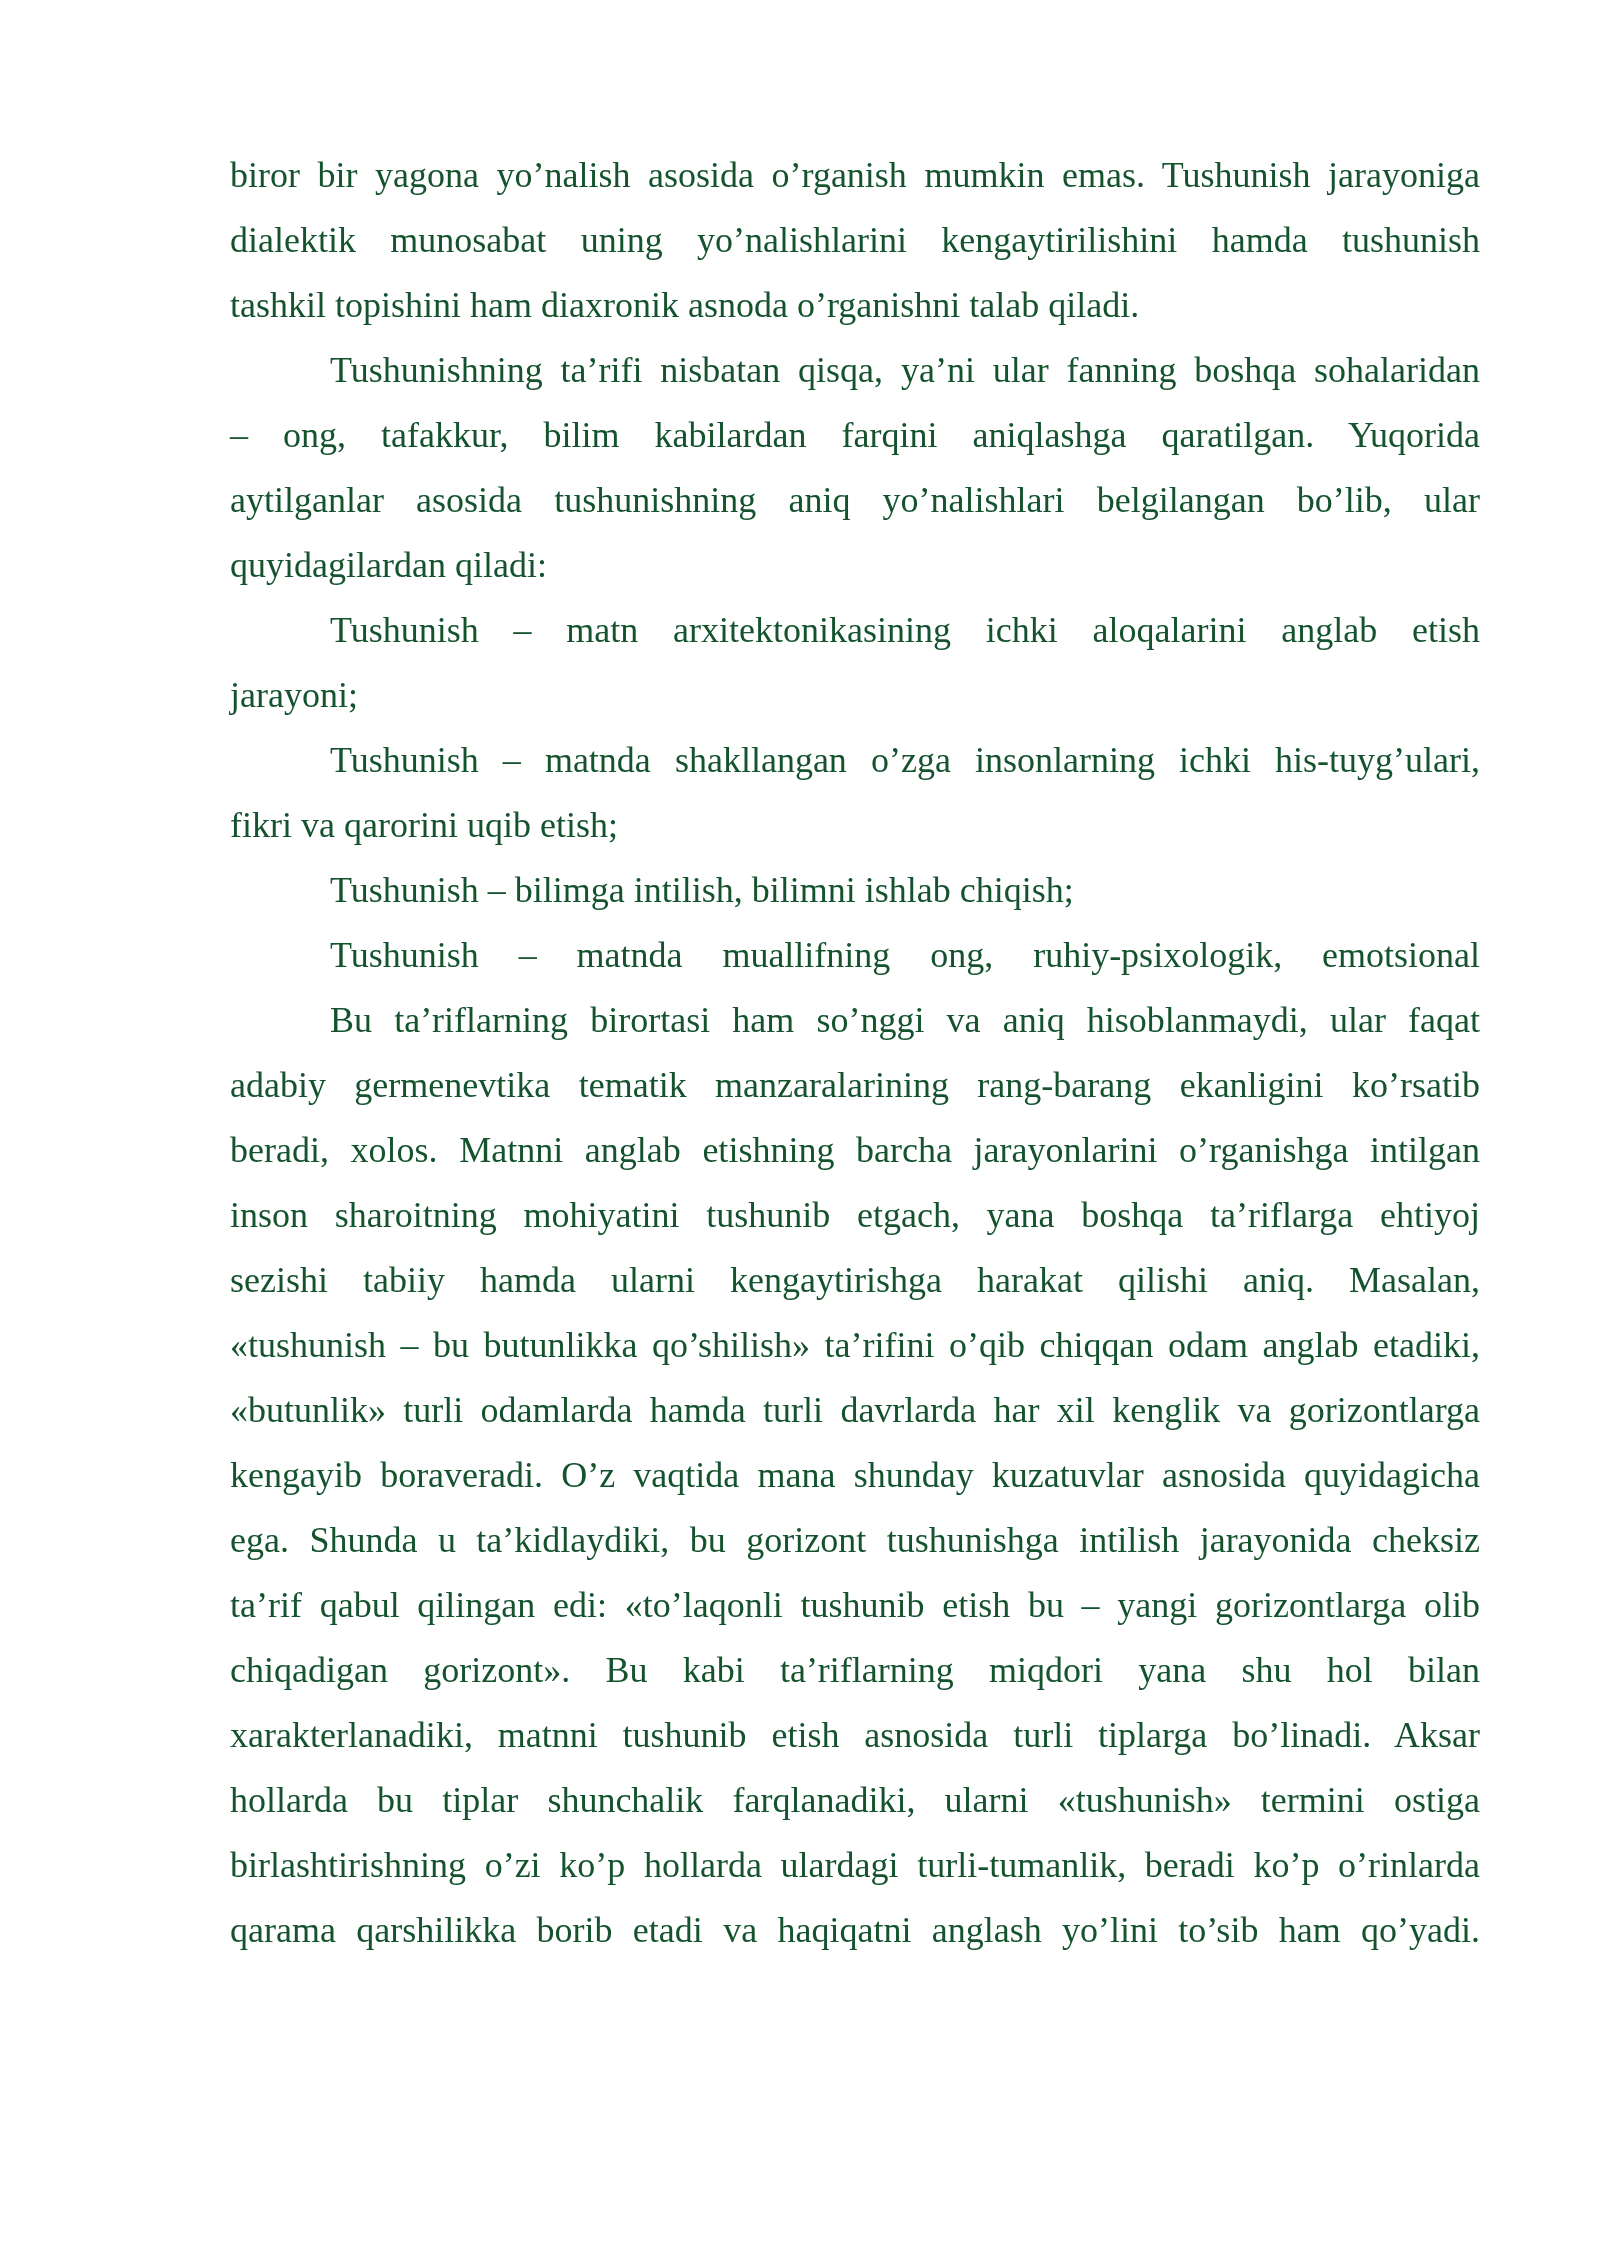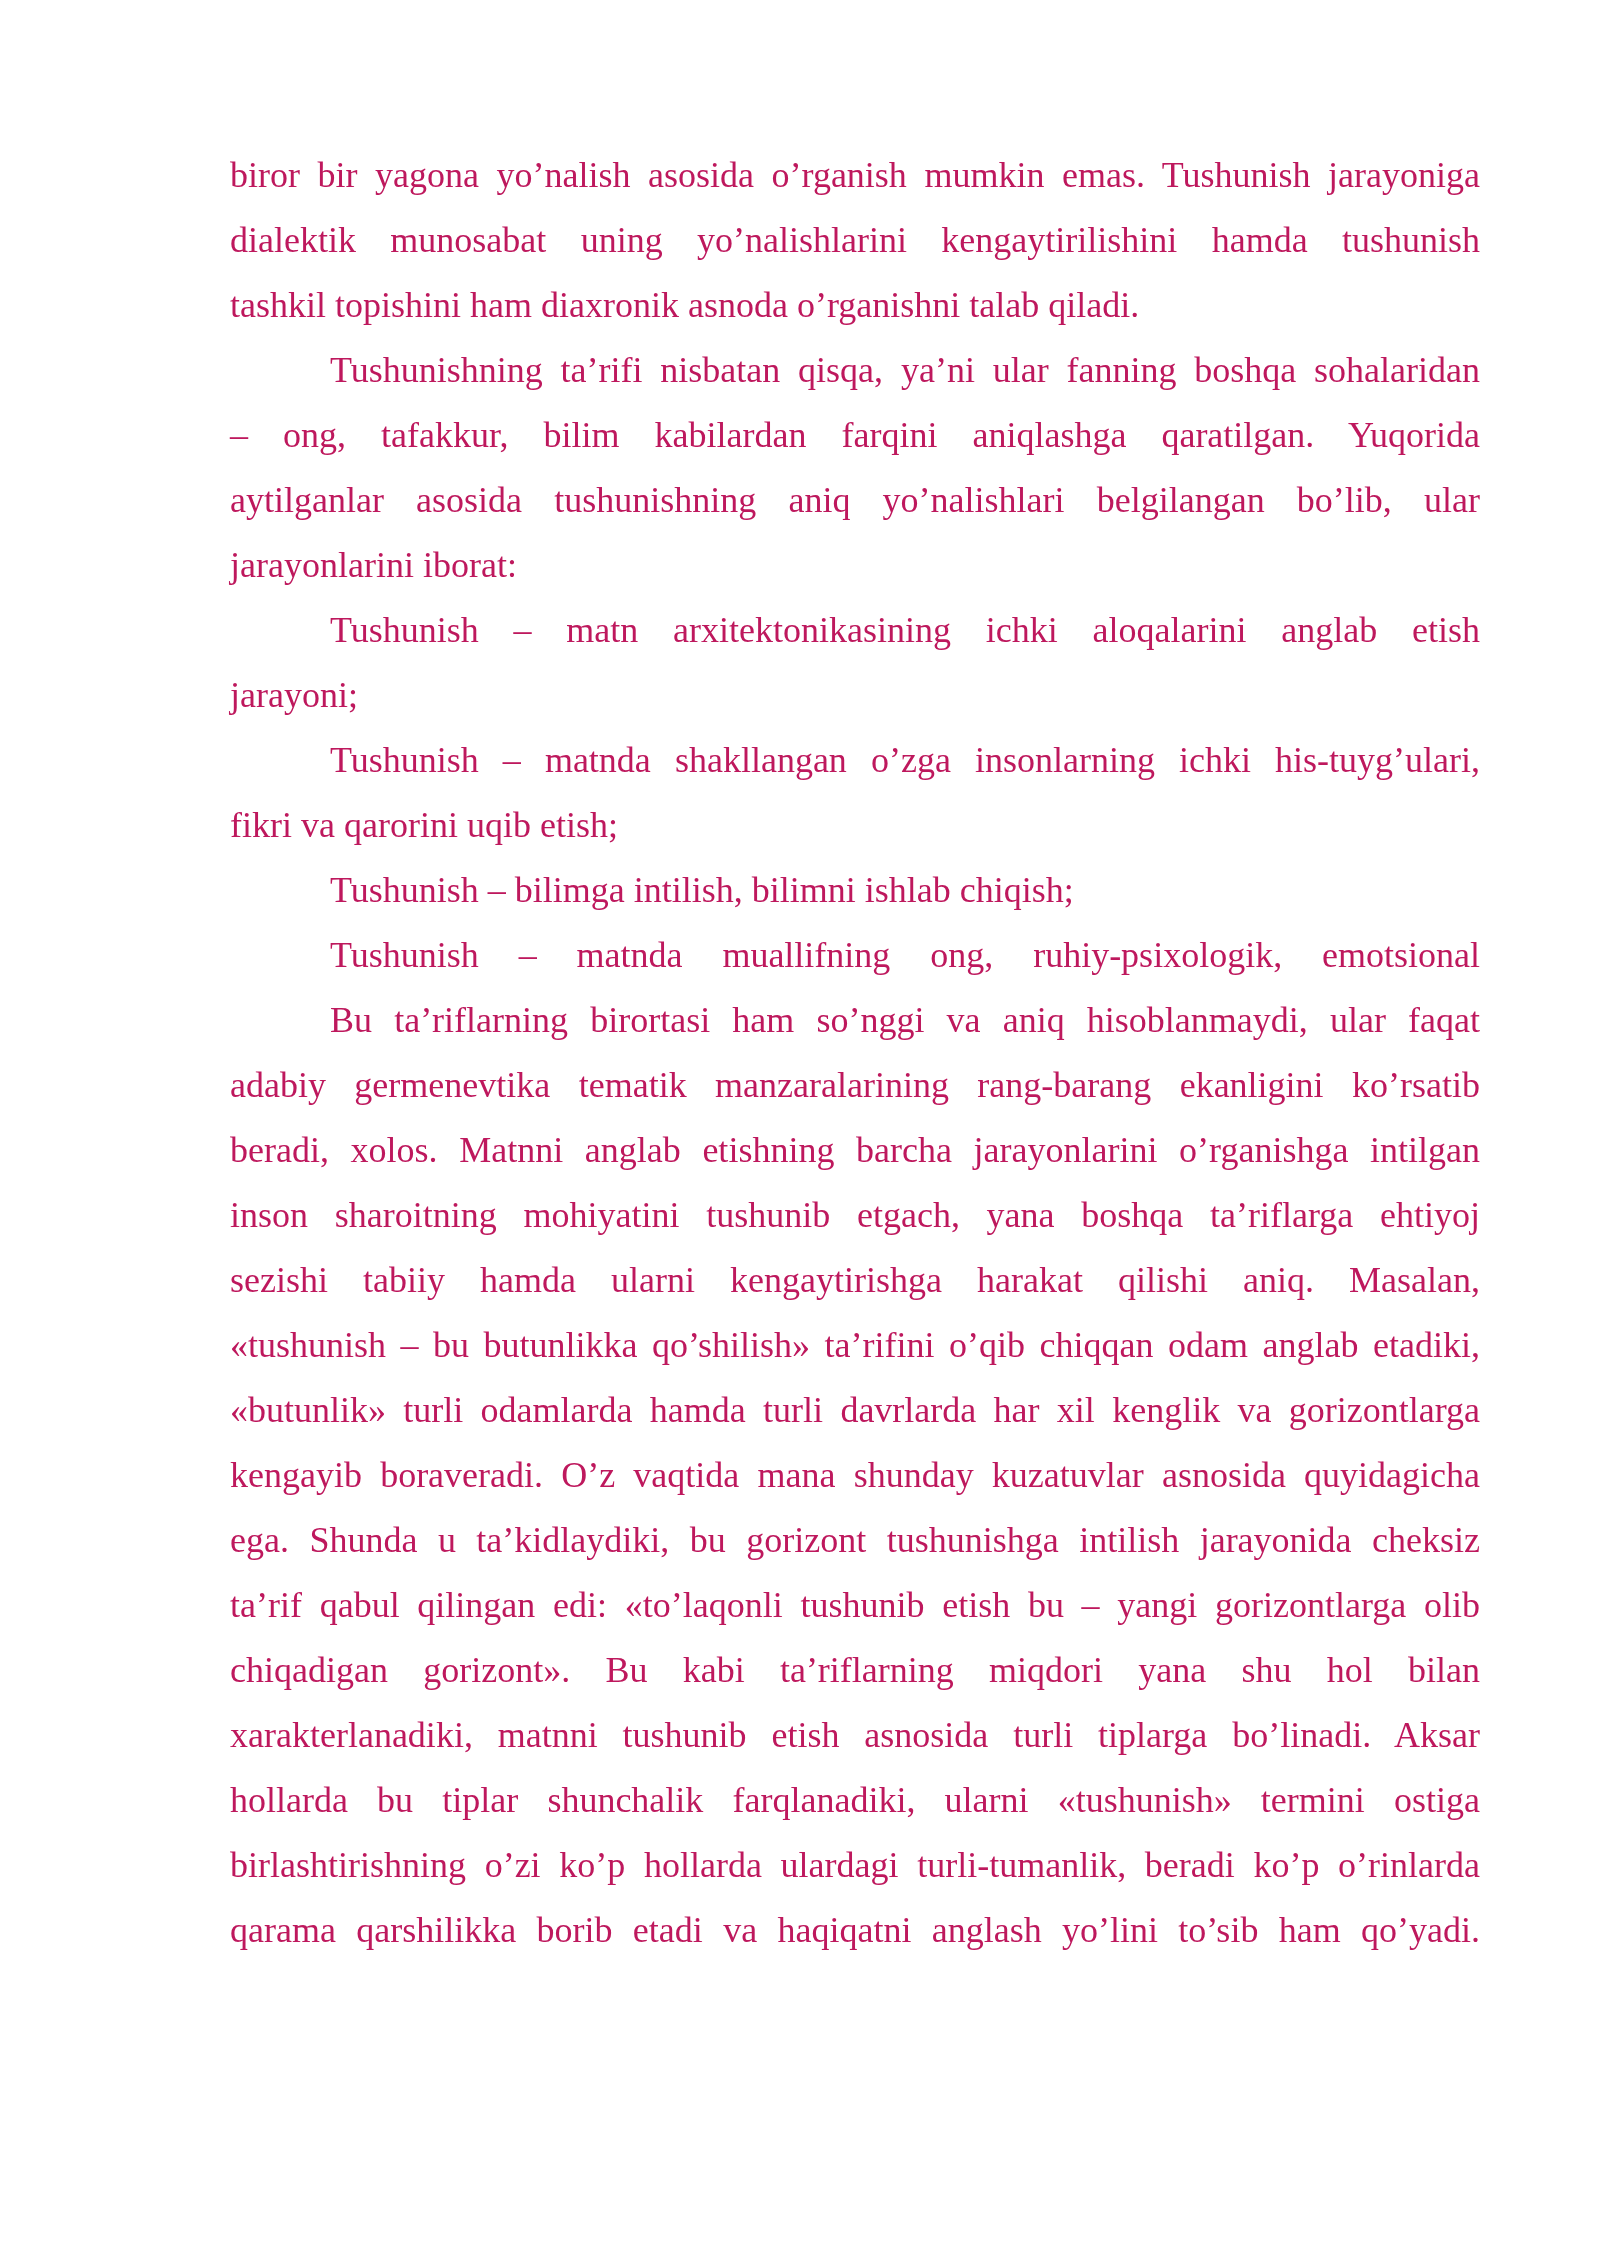--- a/index.html
+++ b/index.html
@@ -36,31 +36,31 @@
     text-align-last: left;
   }
   .line.indent {
     padding-left: 100px;
   }
 </style>
 </head>
 <body>
 
 <div class="page" style="background: rgb(255, 255, 255);">
-  <div class="doc-text" style="color: #be185d;">
+  <div class="doc-text" style="color: #14532d;">
       <div class="paragraph">
         <div class="line">biror bir yagona yo’nalish asosida o’rganish mumkin emas. Tushunish jarayoniga</div>
         <div class="line">dialektik munosabat uning yo’nalishlarini kengaytirilishini hamda tushunish</div>
         <div class="line para-end">tashkil topishini ham diaxronik asnoda o’rganishni talab qiladi.</div>
       </div>
       <div class="paragraph">
         <div class="line indent">Tushunishning ta’rifi nisbatan qisqa, ya’ni ular fanning boshqa sohalaridan</div>
         <div class="line">– ong, tafakkur, bilim kabilardan farqini aniqlashga qaratilgan. Yuqorida</div>
         <div class="line">aytilganlar asosida tushunishning aniq yo’nalishlari belgilangan bo’lib, ular</div>
-        <div class="line para-end">jarayonlarini iborat:</div>
+        <div class="line para-end">quyidagilardan qiladi:</div>
       </div>
       <div class="paragraph">
         <div class="line indent">Tushunish – matn arxitektonikasining ichki aloqalarini anglab etish</div>
         <div class="line para-end">jarayoni;</div>
       </div>
       <div class="paragraph">
         <div class="line indent">Tushunish – matnda shakllangan o’zga insonlarning ichki his-tuyg’ulari,</div>
         <div class="line para-end">fikri va qarorini uqib etish;</div>
       </div>
       <div class="paragraph">

